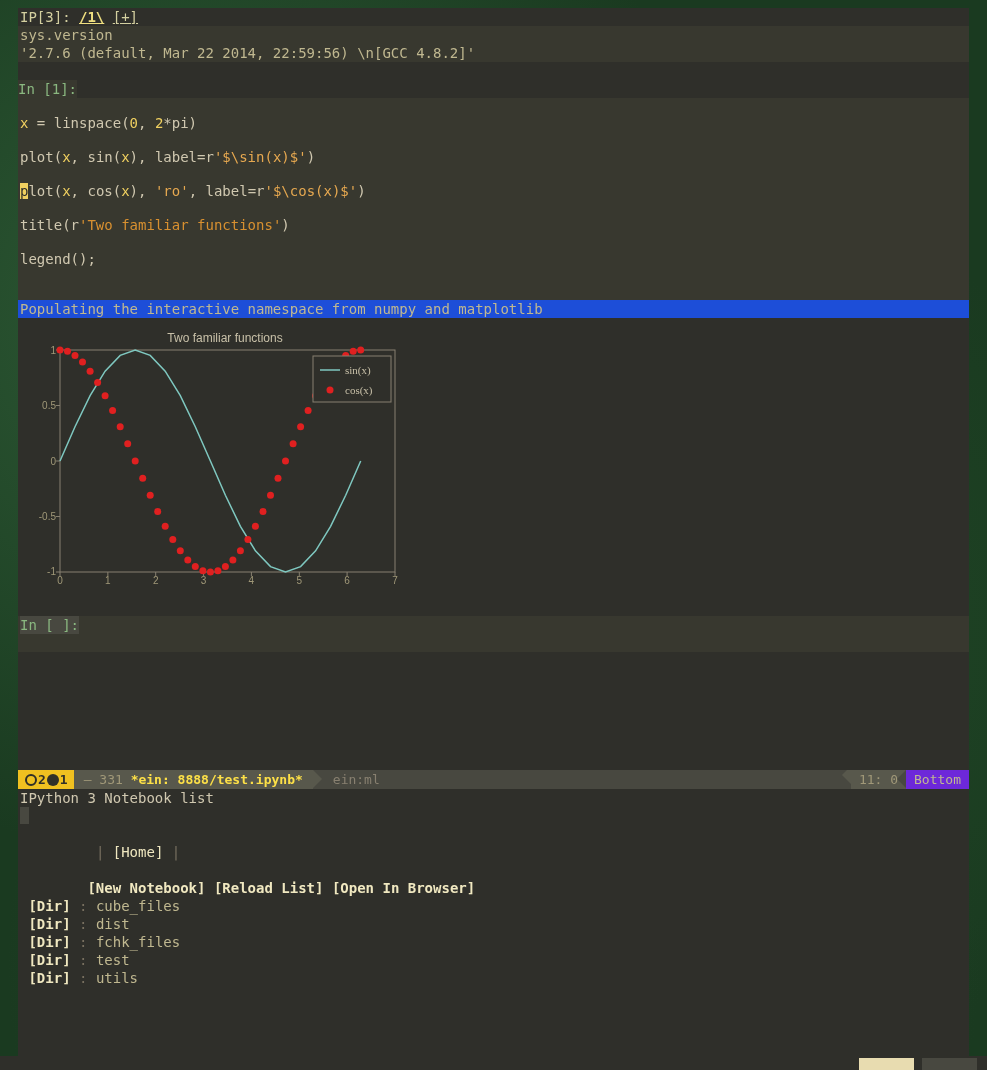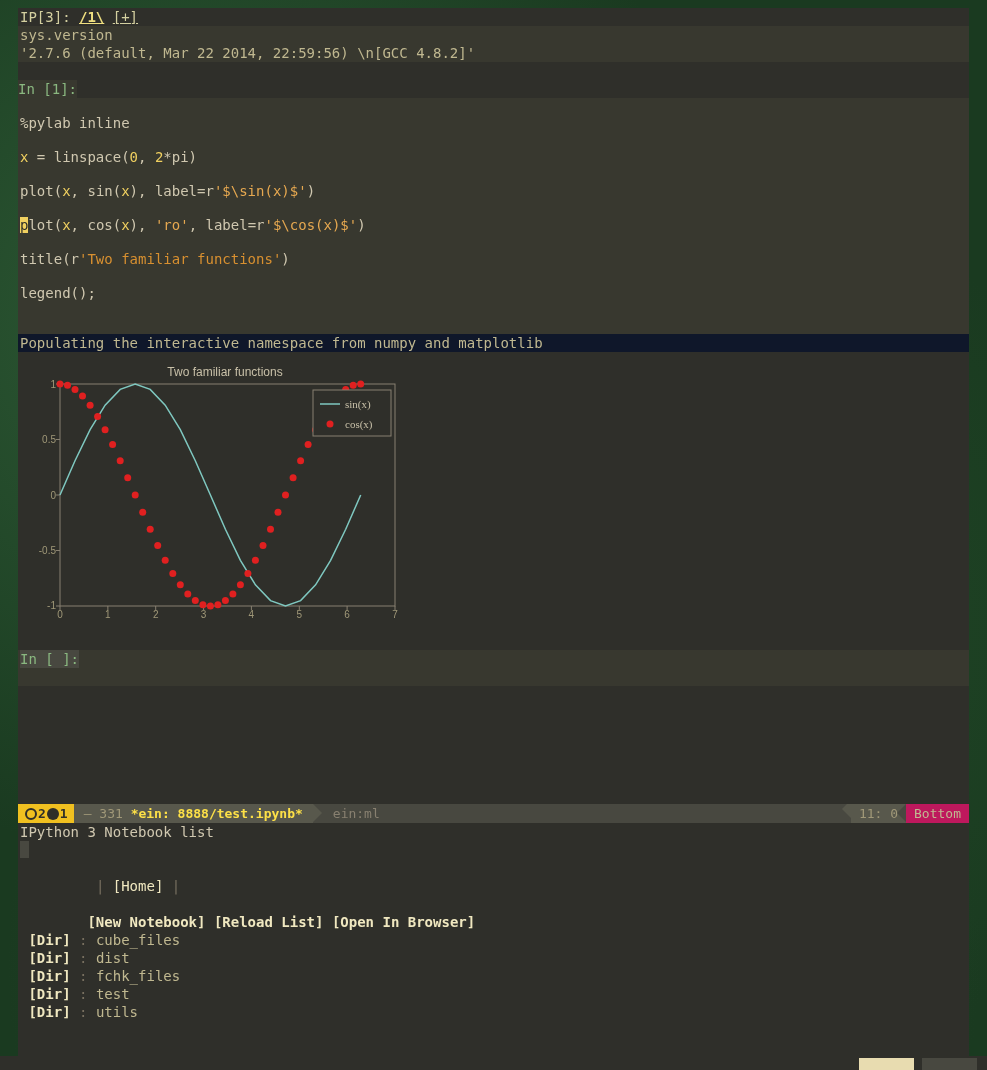--- a/index.html
+++ b/index.html
@@ -51,21 +51,21 @@
   background: #38382f;
   color: #d0c8b0;
   padding: 0 2px;
   white-space: pre;
 }
 .var { color: #f0d060; }
 .str { color: #e6a850; }
 .strf { color: #d89030; }
 .cursor-bg { background: #f0d060; color: #302f28; }
 .populate-msg {
-  background: #0f172a;
+  background: #1d4ed8;
   color: #c0b890;
   padding: 0 2px;
 }
 .plot-area {
   background: #2f2f2a;
   padding: 8px 2px;
   height: 280px;
 }
 .empty-cell {
   background: #38382f;
@@ -137,21 +137,21 @@
 .ml-right::before {
   content: "";
   position: absolute;
   left: -9px;
   top: 0;
   border-right: 9px solid #58584c;
   border-top: 9.5px solid transparent;
   border-bottom: 9.5px solid transparent;
 }
 .ml-bottom { 
-  background: #be185d;
+  background: #6d28d9;
   color: #c0b890;
   padding: 0 8px;
   display: inline-flex;
   align-items: center;
   height: 100%;
   position: relative;
 }
 .ml-bottom::before {
   content: "";
   position: absolute;
@@ -221,21 +221,20 @@
       <span class="ip-plus">[+]</span>
     </div>
     <div class="cell-output">
       <div class="line">sys.version</div>
       <div class="line">'2.7.6 (default, Mar 22 2014, 22:59:56) \n[GCC 4.8.2]'</div>
     </div>
     <div class="line" style="height:18px;background:#2f2f2a;"></div>
 
     <div class="line"><span class="cell-in-label">In [1]:</span></div>
     <div class="code-block">
-<div class="line"><span>%pylab inline</span></div>
 <div class="line"><span class="var">x</span><span> = linspace(</span><span class="var">0</span><span>, </span><span class="var">2</span><span>*pi)</span></div>
 <div class="line"><span>plot(</span><span class="var">x</span><span>, sin(</span><span class="var">x</span><span>), label=r</span><span class="str">'$\sin(x)$'</span><span>)</span></div>
 <div class="line"><span class="cursor-bg">p</span><span>lot(</span><span class="var">x</span><span>, cos(</span><span class="var">x</span><span>), </span><span class="str">'ro'</span><span>, label=r</span><span class="str">'$\cos(x)$'</span><span>)</span></div>
 <div class="line"><span>title(r</span><span class="strf">'Two familiar functions'</span><span>)</span></div>
 <div class="line"><span>legend();</span></div>
     </div>
     <div class="populate-msg line">Populating the interactive namespace from numpy and matplotlib</div>
 
     <div class="plot-area">
       <svg width="395" height="265">

